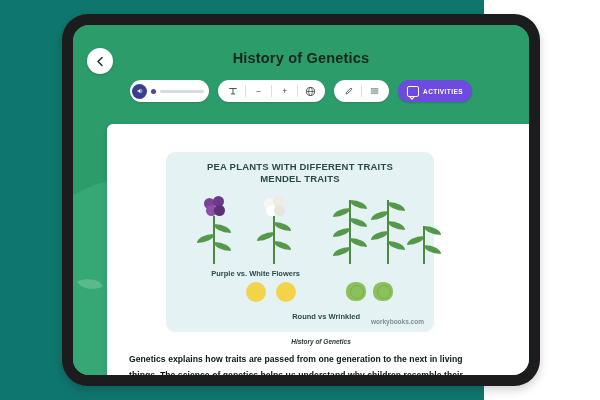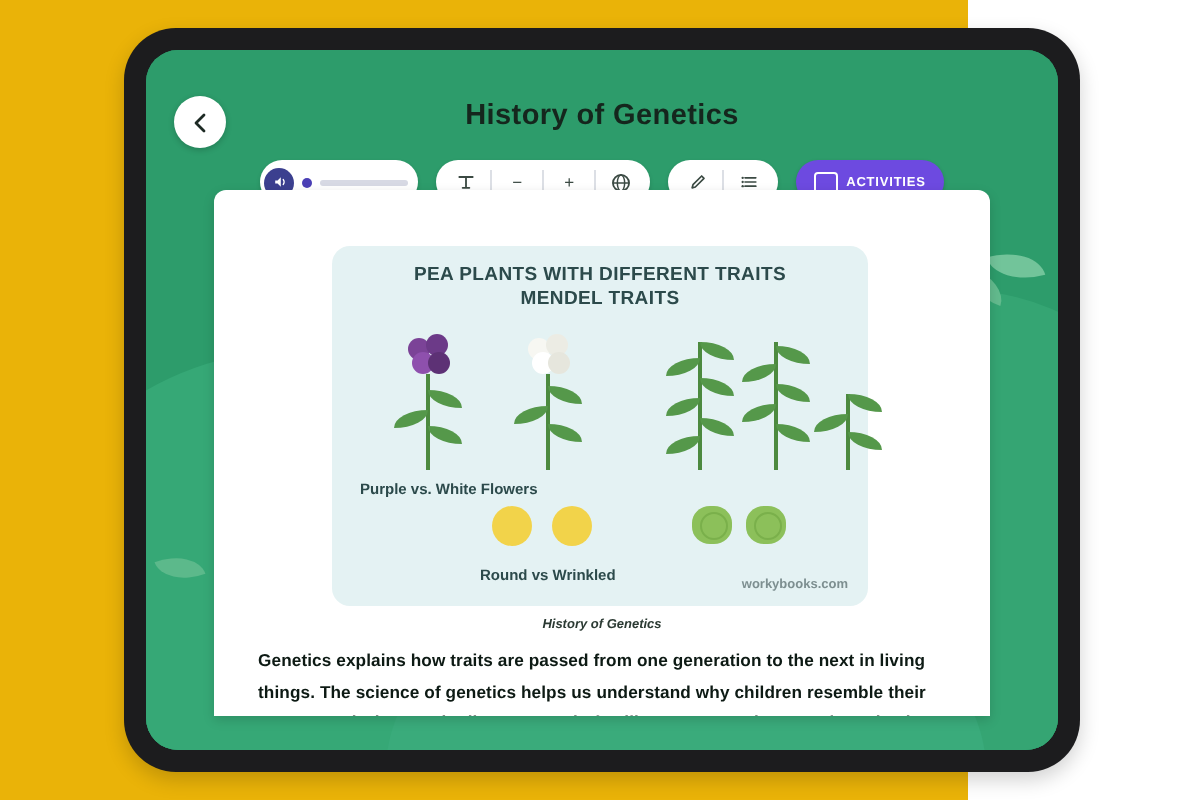--- a/index.html
+++ b/index.html
@@ -9,21 +9,21 @@
     height: 400px;
     overflow: hidden;
     background: #ffffff;
     font-family: "Liberation Sans", sans-serif;
   }
 
   .screenshot {
     position: relative;
     width: 484px;
     height: 400px;
-    background: #eab308;
+    background: #0f766e;
   }
 
   
   .tablet-frame {
     position: absolute;
     left: 62px;
     top: 14px;
     width: 478px;
     height: 372px;
     background: #1c1c1e;
@@ -206,27 +206,28 @@
     width: 3px; height: 3px;
     border-left: 1.2px solid #fff;
     border-bottom: 1.2px solid #fff;
     transform: rotate(-45deg);
   }
 
   
   .content-card {
     position: absolute;
     left: 34px;
-    top: 70px;
+    top: 99px;
     width: 388px;
     height: 263px;
     background: #ffffff;
     border-radius: 6px 6px 0 0;
     overflow: hidden;
     box-shadow: 0 2px 6px rgba(0,0,0,0.15);
+    padding-left: 40px;
   }
 
   
   .illus {
     position: absolute;
     left: 59px;
     top: 28px;
     width: 268px;
     height: 180px;
     background: #e4f2f3;
@@ -286,21 +287,21 @@
     width: 11px;
     height: 11px;
     border-radius: 50%;
   }
 
   .caption {
     position: absolute;
     color: #2c4a4b;
     font-size: 7.5px;
     font-weight: bold;
-    text-align: left;
+    text-align: right;
   }
   .cap-left { left: 14px; top: 117px; width: 120px; }
   .cap-right { left: 140px; top: 117px; width: 120px; }
   .cap-round { left: 74px; top: 160px; width: 120px; }
 
   .seeds {
     position: absolute;
     left: 80px;
     top: 130px;
     display: flex;

